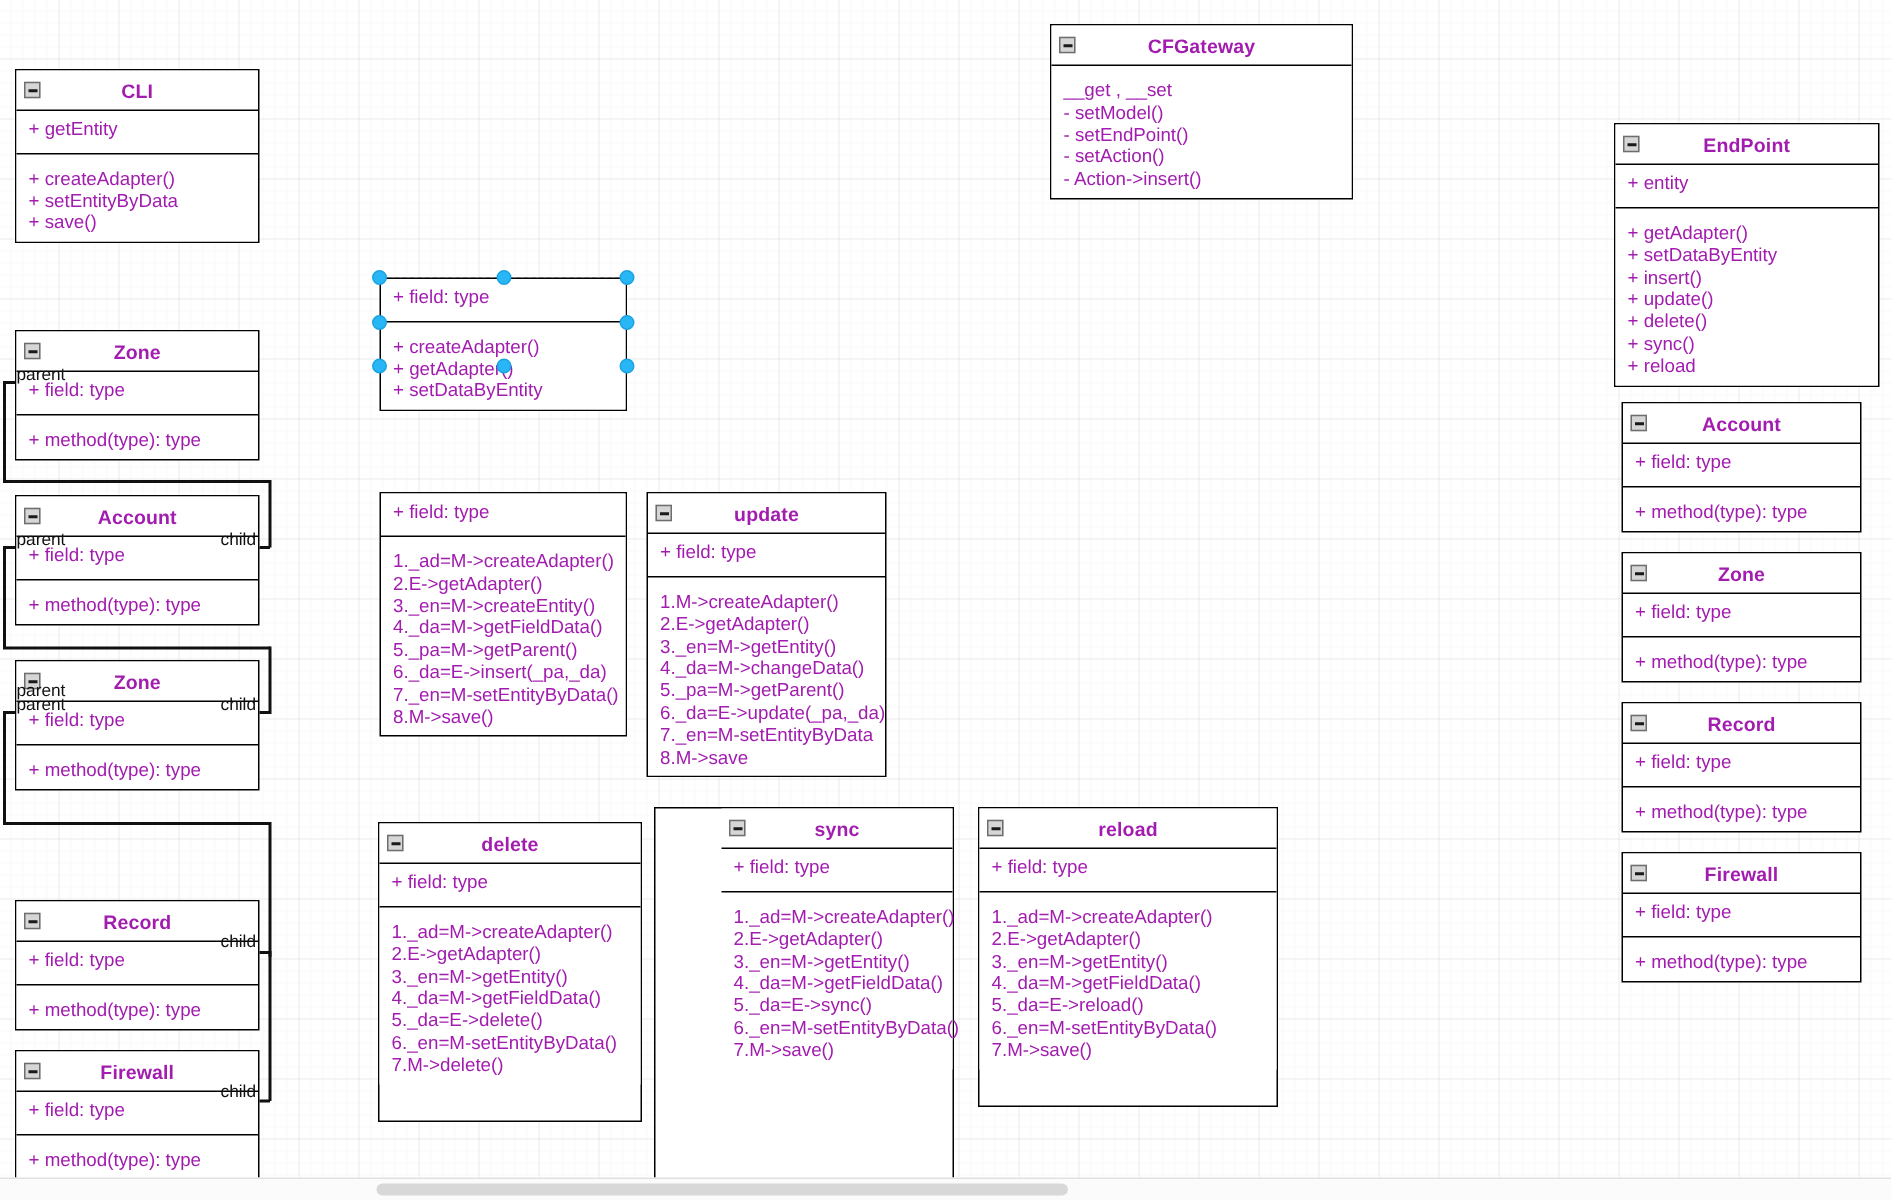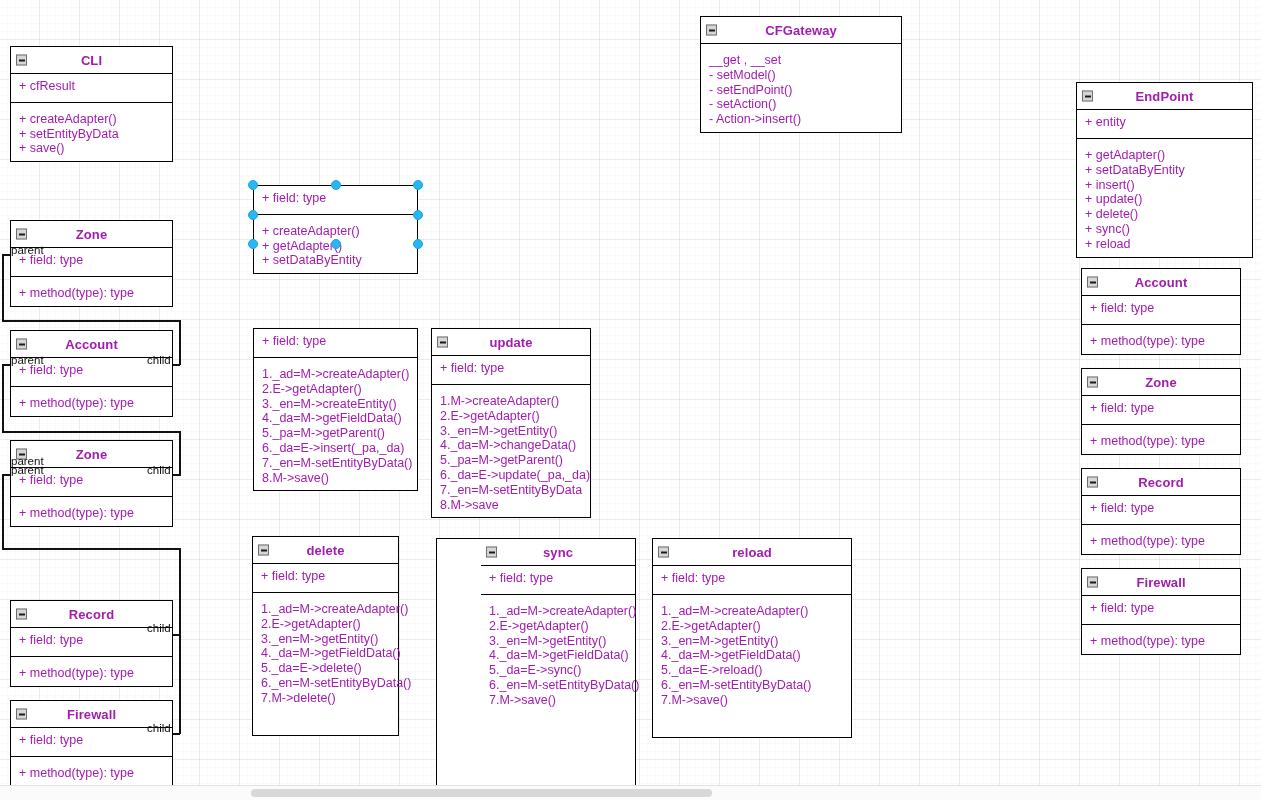--- a/index.html
+++ b/index.html
@@ -173,21 +173,21 @@
   <div class="edge-label" style="left:11px;  top:455px;">parent</div>
   <div class="edge-label" style="left:11px;  top:464px;">parent</div>
   <div class="edge-label" style="left:147px; top:464px;">child</div>
   <div class="edge-label" style="left:147px; top:622px;">child</div>
   <div class="edge-label" style="left:147px; top:722px;">child</div>
 
   <div id="classes-layer">
       <div class="uml" style="left: 10px; top: 46px; width: 163px;">
         <div class="hdr"><span class="collapse-icon"></span><span>CLI</span></div>
         <div class="sect attrs">
-          <div class="row">+ cfResult</div>
+          <div class="row">+ getEntity</div>
         </div>
         <div class="sect pad-top">
           <div class="row">+ createAdapter()</div>
           <div class="row">+ setEntityByData</div>
           <div class="row">+ save()</div>
         </div>
       </div>
       <div class="uml" style="left: 700px; top: 16px; width: 202px;">
         <div class="hdr"><span class="collapse-icon"></span><span>CFGateway</span></div>
         <div class="sect pad-top steps">
@@ -318,21 +318,21 @@
           <div class="row">1.M-&gt;createAdapter()</div>
           <div class="row">2.E-&gt;getAdapter()</div>
           <div class="row">3._en=M-&gt;getEntity()</div>
           <div class="row">4._da=M-&gt;changeData()</div>
           <div class="row">5._pa=M-&gt;getParent()</div>
           <div class="row">6._da=E-&gt;update(_pa,_da)</div>
           <div class="row">7._en=M-setEntityByData</div>
           <div class="row">8.M-&gt;save</div>
         </div>
       </div>
-      <div class="uml" style="left: 252px; top: 536px; width: 147px; height: 200px;">
+      <div class="uml" style="left: 252px; top: 548px; width: 176px; height: 200px;">
         <div class="hdr"><span class="collapse-icon"></span><span>delete</span></div>
         <div class="sect attrs">
           <div class="row">+ field: type</div>
         </div>
         <div class="sect pad-top steps">
           <div class="row">1._ad=M-&gt;createAdapter()</div>
           <div class="row">2.E-&gt;getAdapter()</div>
           <div class="row">3._en=M-&gt;getEntity()</div>
           <div class="row">4._da=M-&gt;getFieldData()</div>
           <div class="row">5._da=E-&gt;delete()</div>

